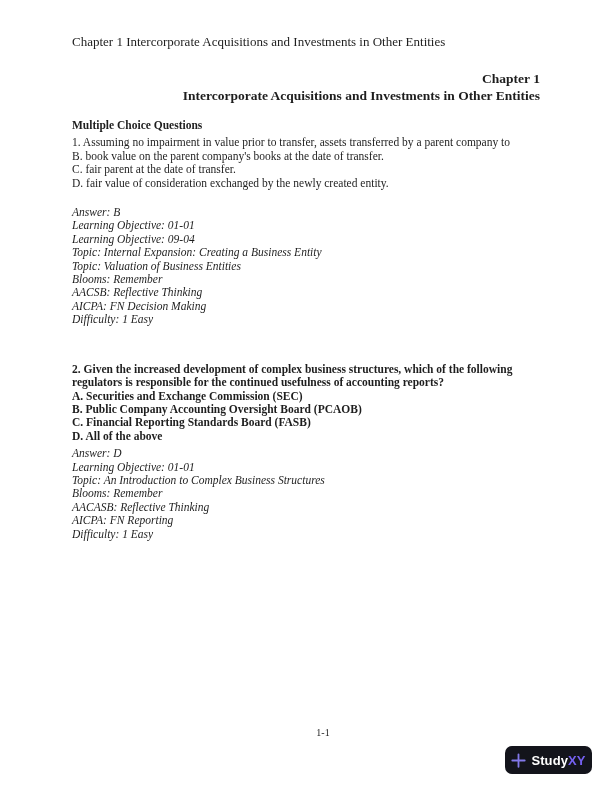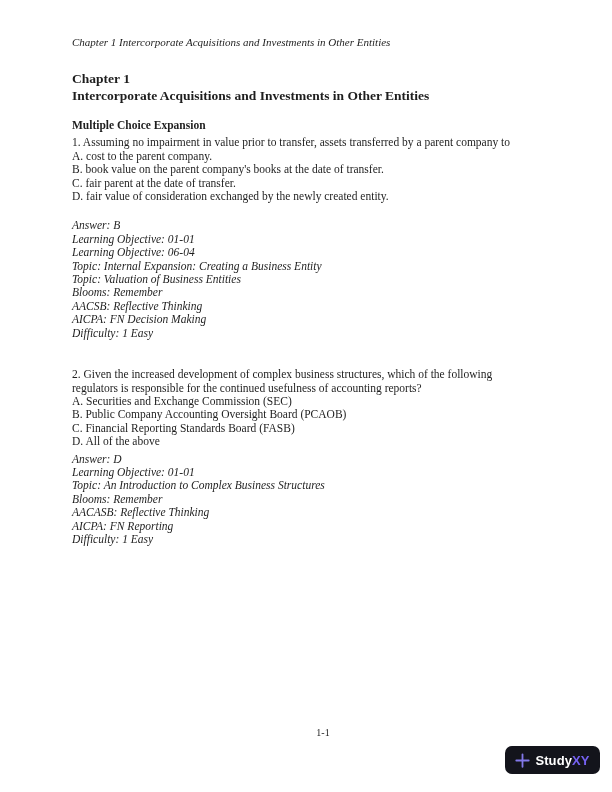--- a/index.html
+++ b/index.html
@@ -7,43 +7,42 @@
   body {
     position: relative;
     background: #ffffff;
     overflow: hidden;
     font-family: "Liberation Serif", "DejaVu Serif", serif;
     color: #1e1e1e;
   }
   .content { padding: 36px 72px 0 72px; }
 
   .running-header {
-    font-size: 11px;
+    font-size: 13px;
     line-height: 12px;
     white-space: nowrap;
-    font-style: italic;
   }
 
   .title-block {
     margin-top: 22px;
-    text-align: left;
+    text-align: right;
     font-weight: bold;
     font-size: 13.5px;
     line-height: 17px;
   }
 
   .section-heading {
     margin-top: 15px;
     font-weight: bold;
     font-size: 11.5px;
     line-height: 13.4px;
   }
 
   .question { margin-top: 4px; }
-  .question-2 { margin-top: 28px; }
+  .question-2 { margin-top: 36px; font-weight: bold; }
   .metadata-block { margin-top: 16px; font-style: italic; }
   .metadata-block-2 { margin-top: 4px; font-style: italic; }
 
   .line {
     font-size: 11.5px;
     line-height: 13.4px;
     white-space: nowrap;
   }
 
   .page-footer {
@@ -53,21 +52,21 @@
     width: 612px;
     text-align: center;
     font-size: 10px;
     line-height: 12px;
   }
 
   .brand-badge {
     position: absolute;
     left: 505px;
     top: 746px;
-    width: 95px;
+    width: 87px;
     height: 28px;
     background: #13141b;
     border-radius: 7px;
     display: flex;
     align-items: center;
     justify-content: center;
     gap: 5px;
     font-family: "Liberation Sans", "DejaVu Sans", sans-serif;
   }
   .brand-badge .plus-wrap { display: flex; align-items: center; }
@@ -80,34 +79,33 @@
 
 <div class="content">
 
   <div class="running-header">Chapter 1 Intercorporate Acquisitions and Investments in Other Entities</div>
 
   <div class="title-block">
     <div>Chapter 1</div>
     <div>Intercorporate Acquisitions and Investments in Other Entities</div>
   </div>
 
-  <div class="section-heading">Multiple Choice Expansion</div>
+  <div class="section-heading">Multiple Choice Questions</div>
 
   <div class="question question-1">
     <p class="line">1. Assuming no impairment in value prior to transfer, assets transferred by a parent company to</p>
-    <p class="line">A. cost to the parent company.</p>
     <p class="line">B. book value on the parent company's books at the date of transfer.</p>
     <p class="line">C. fair parent at the date of transfer.</p>
     <p class="line">D. fair value of consideration exchanged by the newly created entity.</p>
   </div>
 
   <div class="metadata-block">
     <p class="line">Answer: B</p>
     <p class="line">Learning Objective: 01-01</p>
-    <p class="line">Learning Objective: 06-04</p>
+    <p class="line">Learning Objective: 09-04</p>
     <p class="line">Topic: Internal Expansion: Creating a Business Entity</p>
     <p class="line">Topic: Valuation of Business Entities</p>
     <p class="line">Blooms: Remember</p>
     <p class="line">AACSB: Reflective Thinking</p>
     <p class="line">AICPA: FN Decision Making</p>
     <p class="line">Difficulty: 1 Easy</p>
   </div>
 
   <div class="question question-2">
     <p class="line">2. Given the increased development of complex business structures, which of the following</p>

